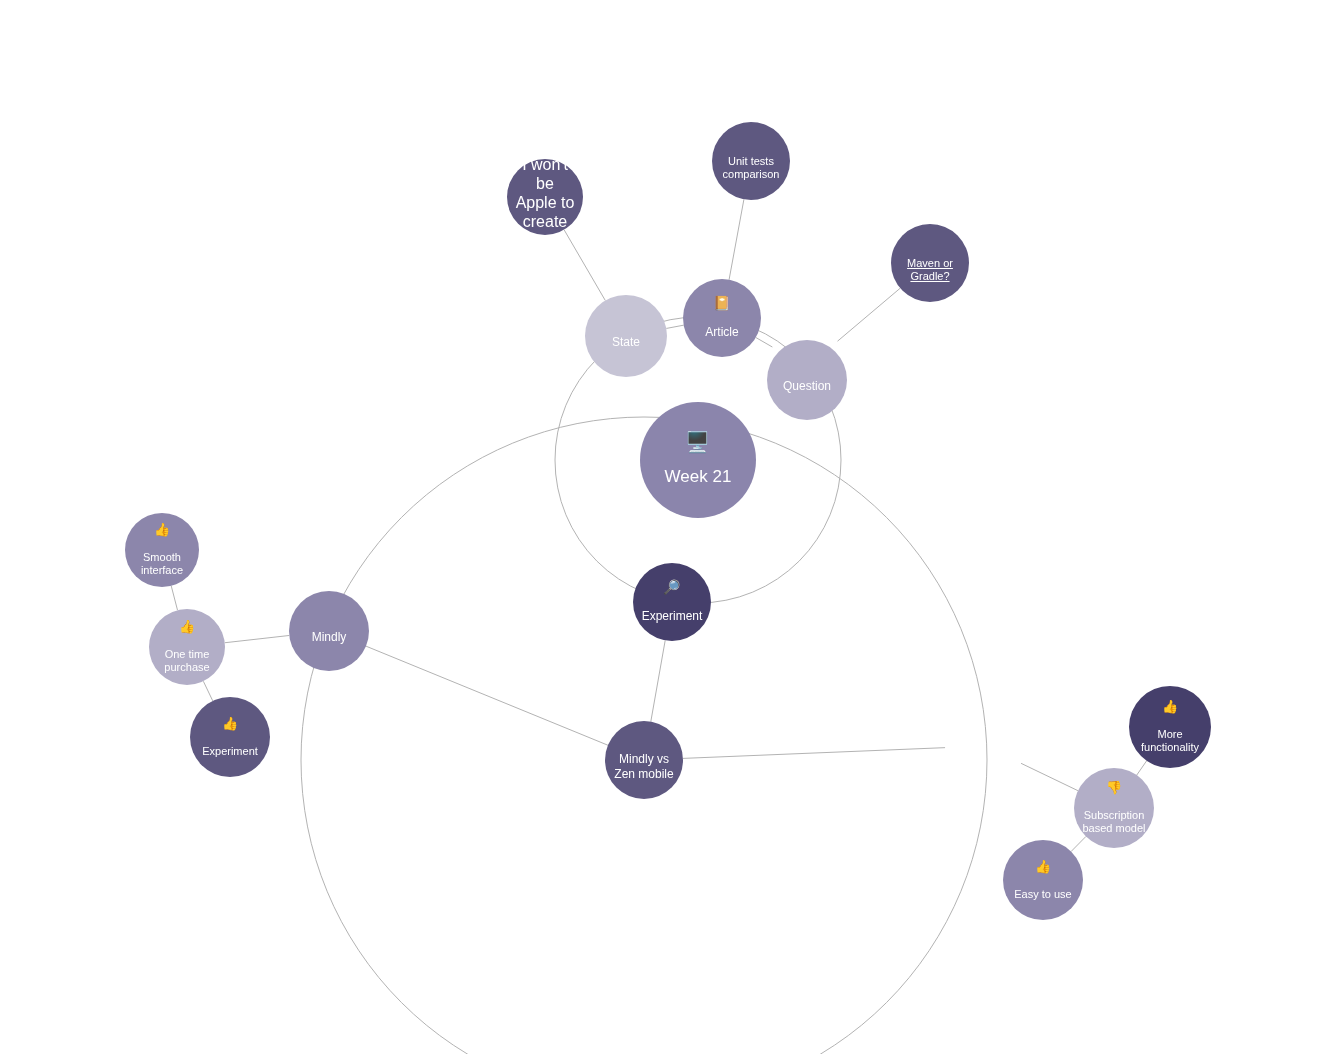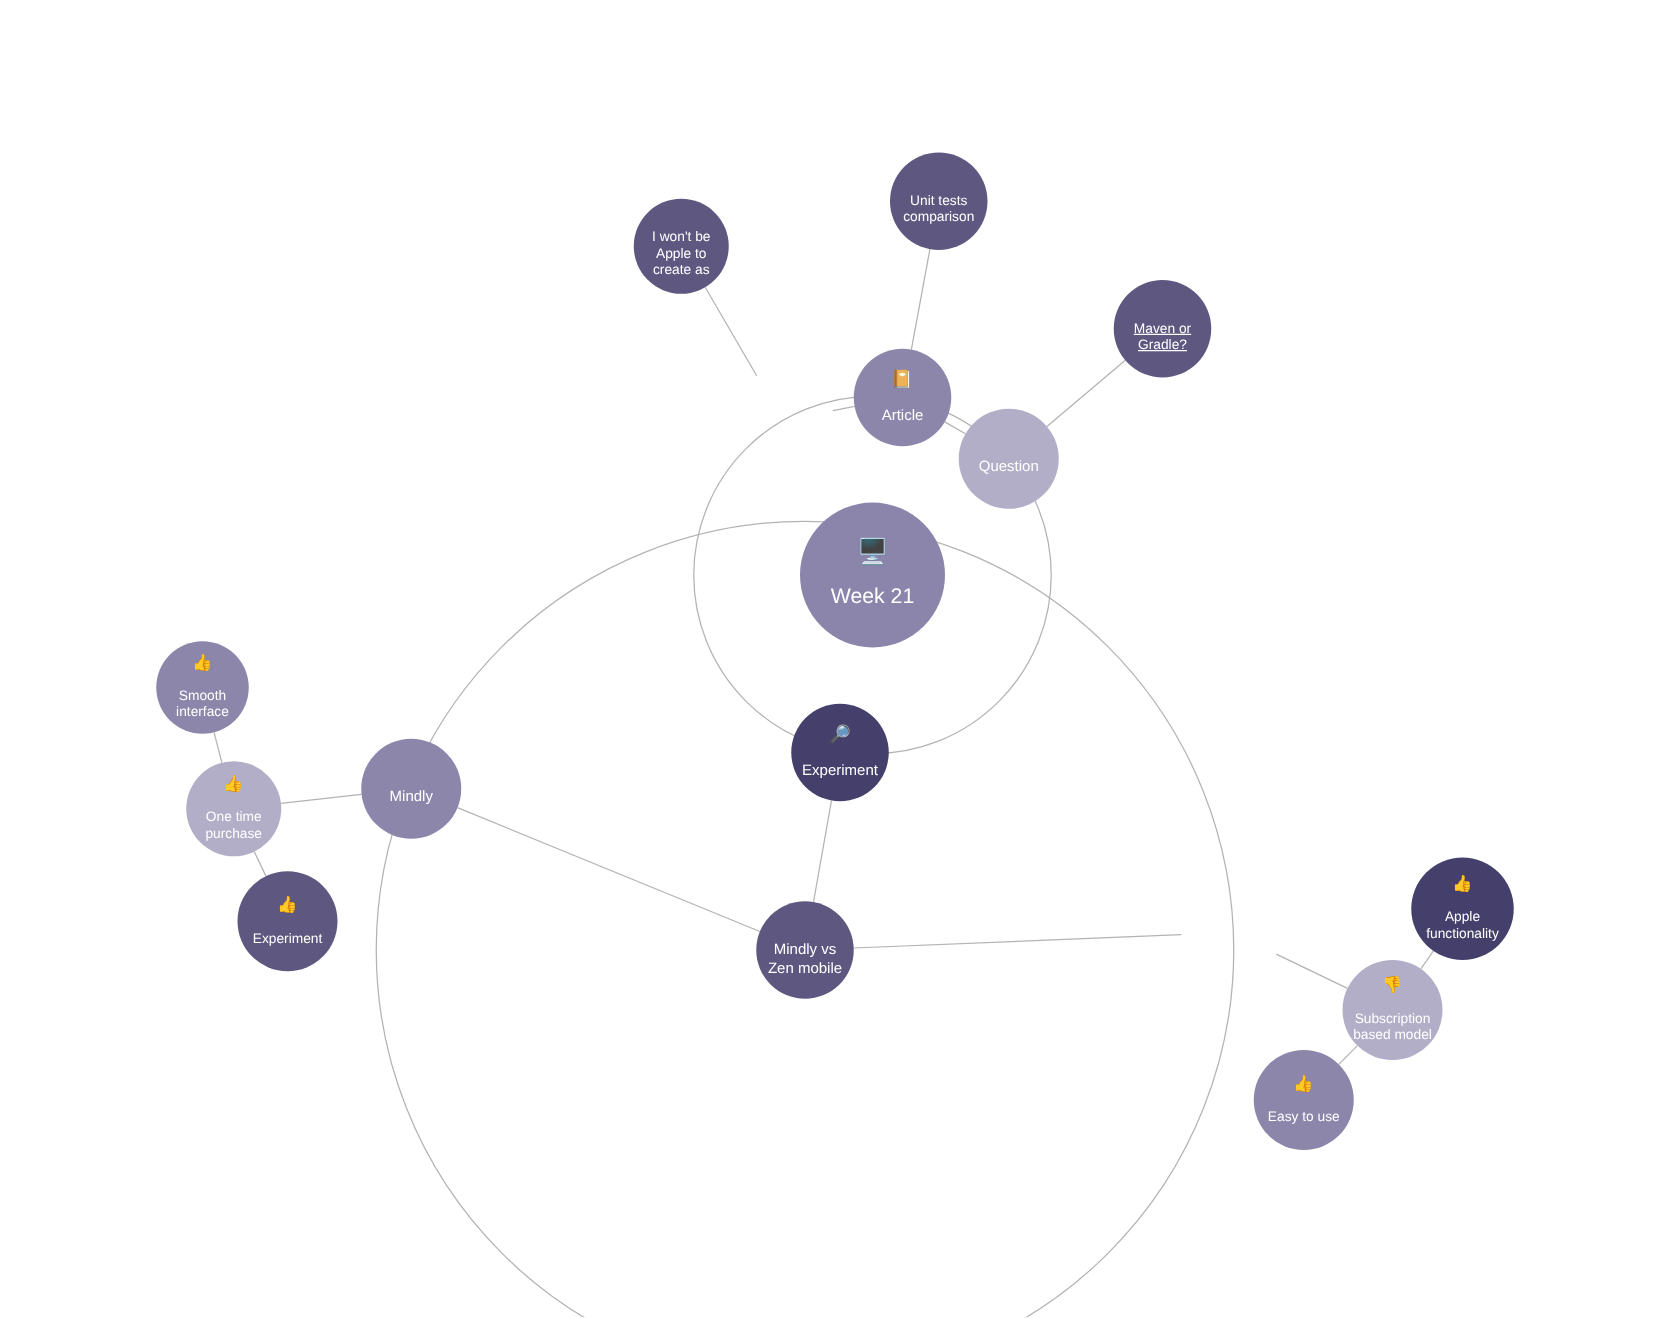--- a/index.html
+++ b/index.html
@@ -66,32 +66,35 @@
       <line x1="177.51610893383767" y1="610.2025026632901" x2="171.23431498547384" y2="585.8291421436385" stroke="#b3b3b3" stroke-width="1"></line>
       <line x1="203.38182705666077" y1="681.2875450023132" x2="212.75597151930444" y2="700.9078473659861" stroke="#b3b3b3" stroke-width="1"></line>
       <line x1="1021.0521955029898" y1="763.3274117921346" x2="1077.9478044970103" y2="790.6725882078654" stroke="#b3b3b3" stroke-width="1"></line>
       <line x1="1136.747271990396" y1="775.0976958710344" x2="1146.6840462098442" y2="760.7248617321898" stroke="#b3b3b3" stroke-width="1"></line>
       <line x1="1085.9142075785403" y1="836.481366962607" x2="1071.0857924214597" y2="851.518633037393" stroke="#b3b3b3" stroke-width="1"></line>
     </svg>
 <div class="node" style="left: 640px; top: 402px; width: 116px; height: 116px; background: rgb(139, 133, 172); font-size: 17px;">
       <span class="node-emoji" style="font-size: 20px;">🖥️</span>
       <span class="node-label">Week 21</span>
     </div>
+    <div class="node" style="left: 585px; top: 295px; width: 82px; height: 82px; background: rgb(198, 196, 213); font-size: 12px;">
+      <span class="node-label">State</span>
+    </div>
     <div class="node" style="left: 683px; top: 279px; width: 78px; height: 78px; background: rgb(140, 134, 171); font-size: 12px;">
       <span class="node-emoji" style="font-size: 14px;">📔</span>
       <span class="node-label">Article</span>
     </div>
-    <div class="node" style="left: 767px; top: 327px; width: 80px; height: 80px; background: rgb(178, 174, 199); font-size: 12px;">
+    <div class="node" style="left: 767px; top: 340px; width: 80px; height: 80px; background: rgb(178, 174, 199); font-size: 12px;">
       <span class="node-label">Question</span>
     </div>
     <div class="node" style="left: 633px; top: 563px; width: 78px; height: 78px; background: rgb(69, 63, 107); font-size: 12px;">
       <span class="node-emoji" style="font-size: 14px;">🔎</span>
       <span class="node-label">Experiment</span>
     </div>
-    <div class="node" style="left: 507px; top: 159px; width: 76px; height: 76px; background: rgb(94, 88, 128); font-size: 11px; justify-content: center;">
+    <div class="node" style="left: 507px; top: 159px; width: 76px; height: 76px; background: rgb(94, 88, 128); font-size: 16px; justify-content: center;">
       <span class="node-label">I won't be
 Apple to
 create as</span>
     </div>
     <div class="node" style="left: 712px; top: 122px; width: 78px; height: 78px; background: rgb(94, 88, 128); font-size: 11px;">
       <span class="node-label">Unit tests
 comparison</span>
     </div>
     <div class="node" style="left: 891px; top: 224px; width: 78px; height: 78px; background: rgb(94, 88, 128); font-size: 11px; text-decoration: underline;">
       <span class="node-label">Maven or
@@ -118,20 +121,20 @@
       <span class="node-emoji" style="font-size: 13px;">👍</span>
       <span class="node-label">Experiment</span>
     </div>
     <div class="node" style="left: 1074px; top: 768px; width: 80px; height: 80px; background: rgb(178, 174, 199); font-size: 11px;">
       <span class="node-emoji" style="font-size: 13px;">👎</span>
       <span class="node-label">Subscription
 based model</span>
     </div>
     <div class="node" style="left: 1129px; top: 686px; width: 82px; height: 82px; background: rgb(69, 63, 107); font-size: 11px;">
       <span class="node-emoji" style="font-size: 13px;">👍</span>
-      <span class="node-label">Apple
+      <span class="node-label">More
 functionality</span>
     </div>
     <div class="node" style="left: 1003px; top: 840px; width: 80px; height: 80px; background: rgb(140, 134, 171); font-size: 11px;">
       <span class="node-emoji" style="font-size: 13px;">👍</span>
       <span class="node-label">Easy to use</span>
     </div>
   </div>
 
 </body></html>

